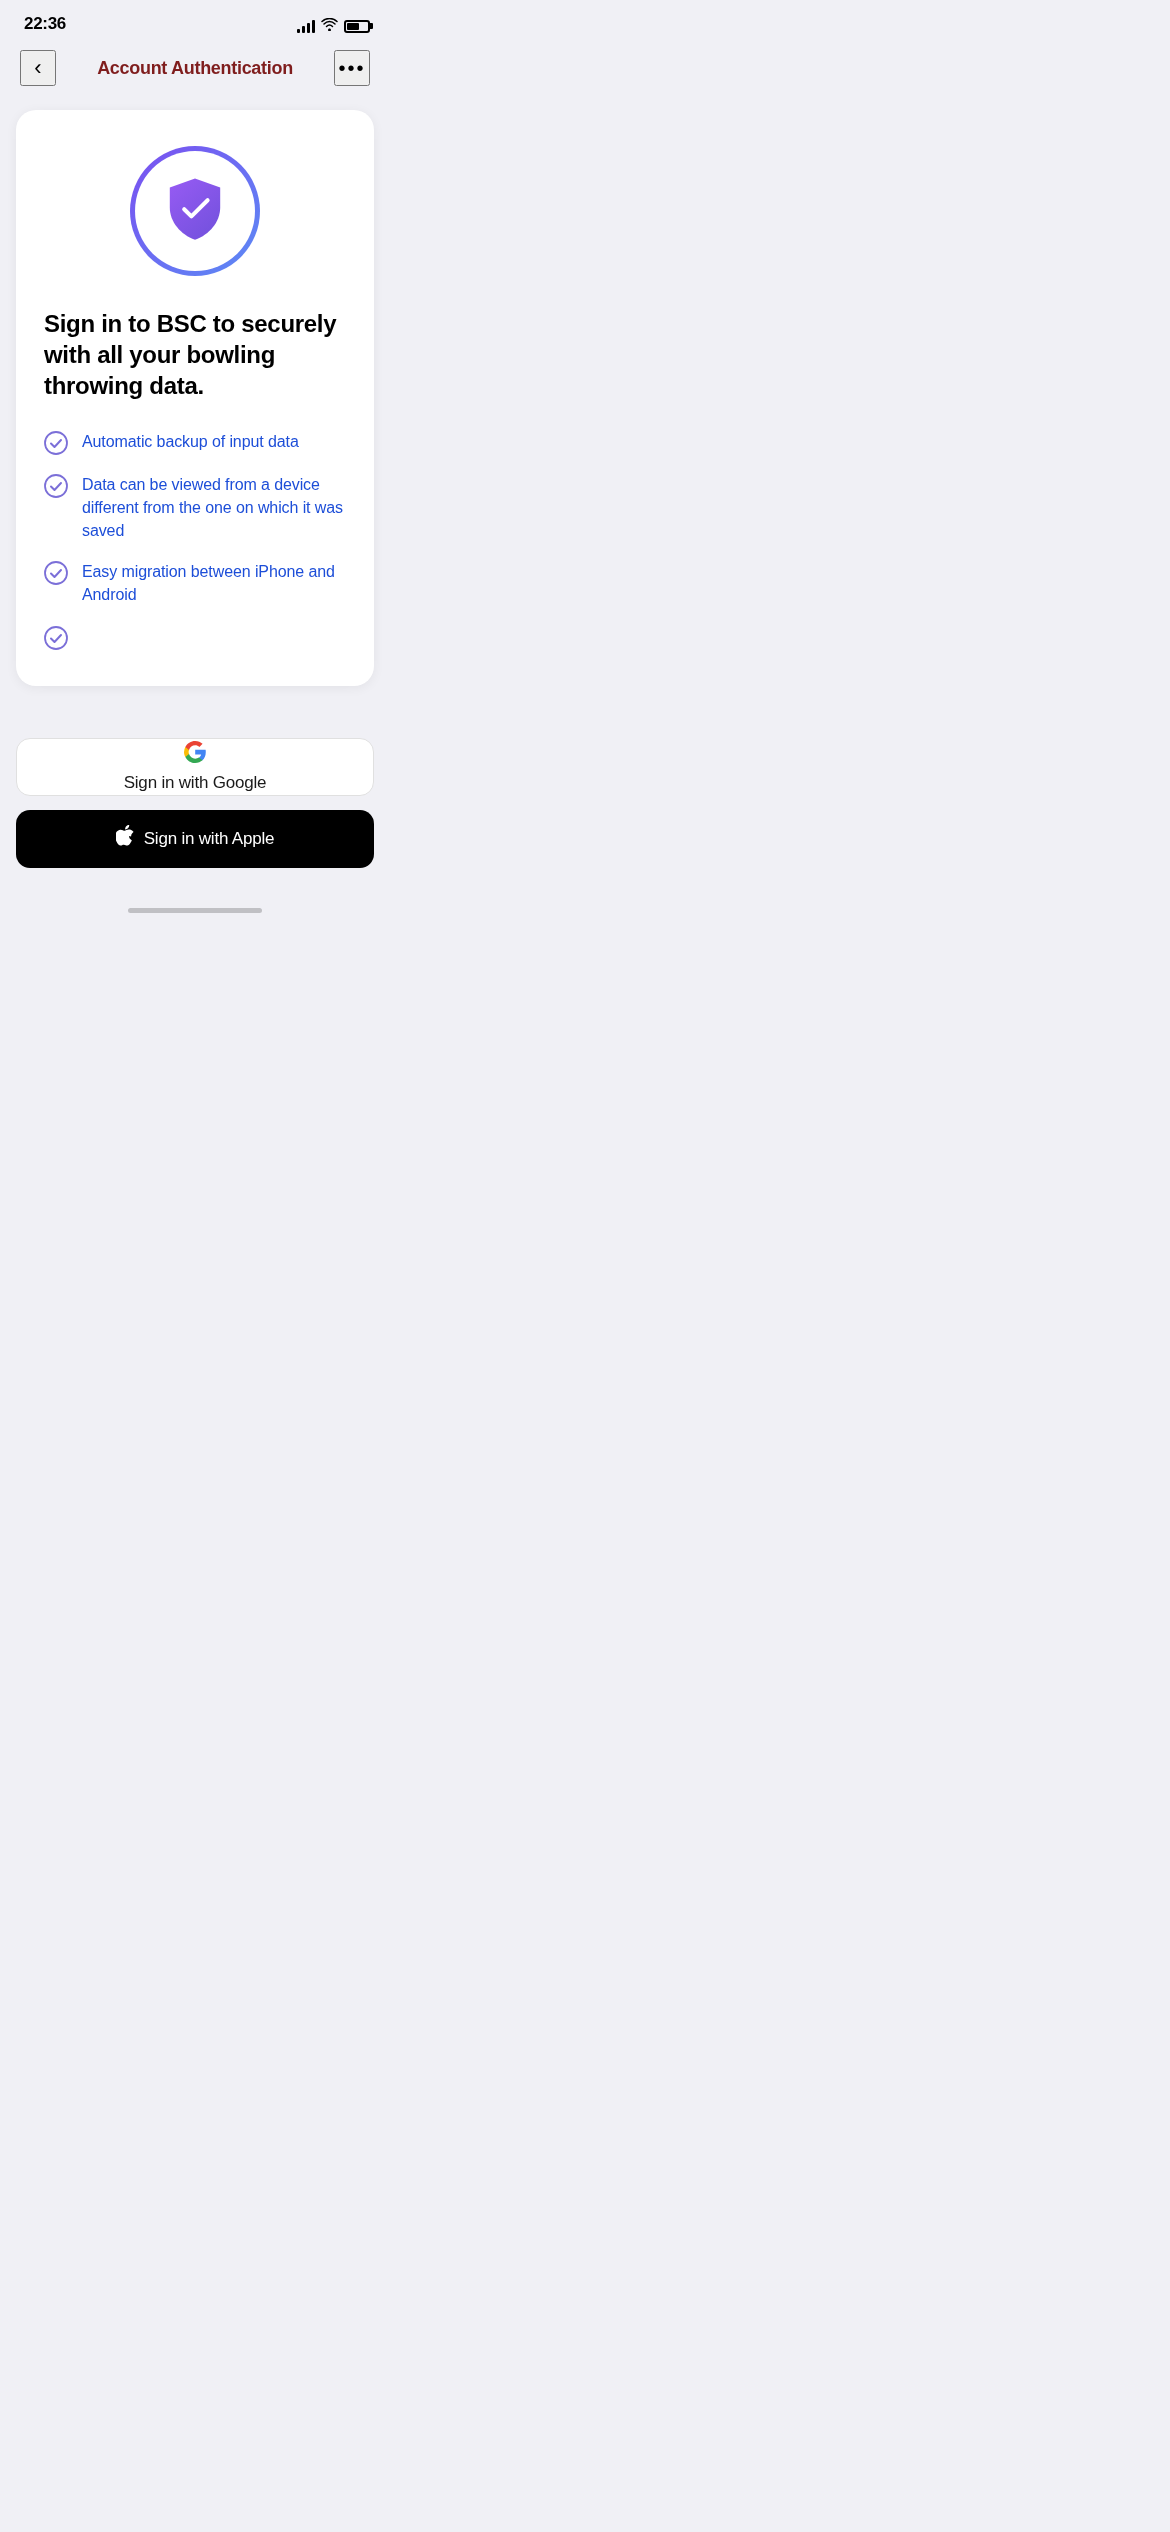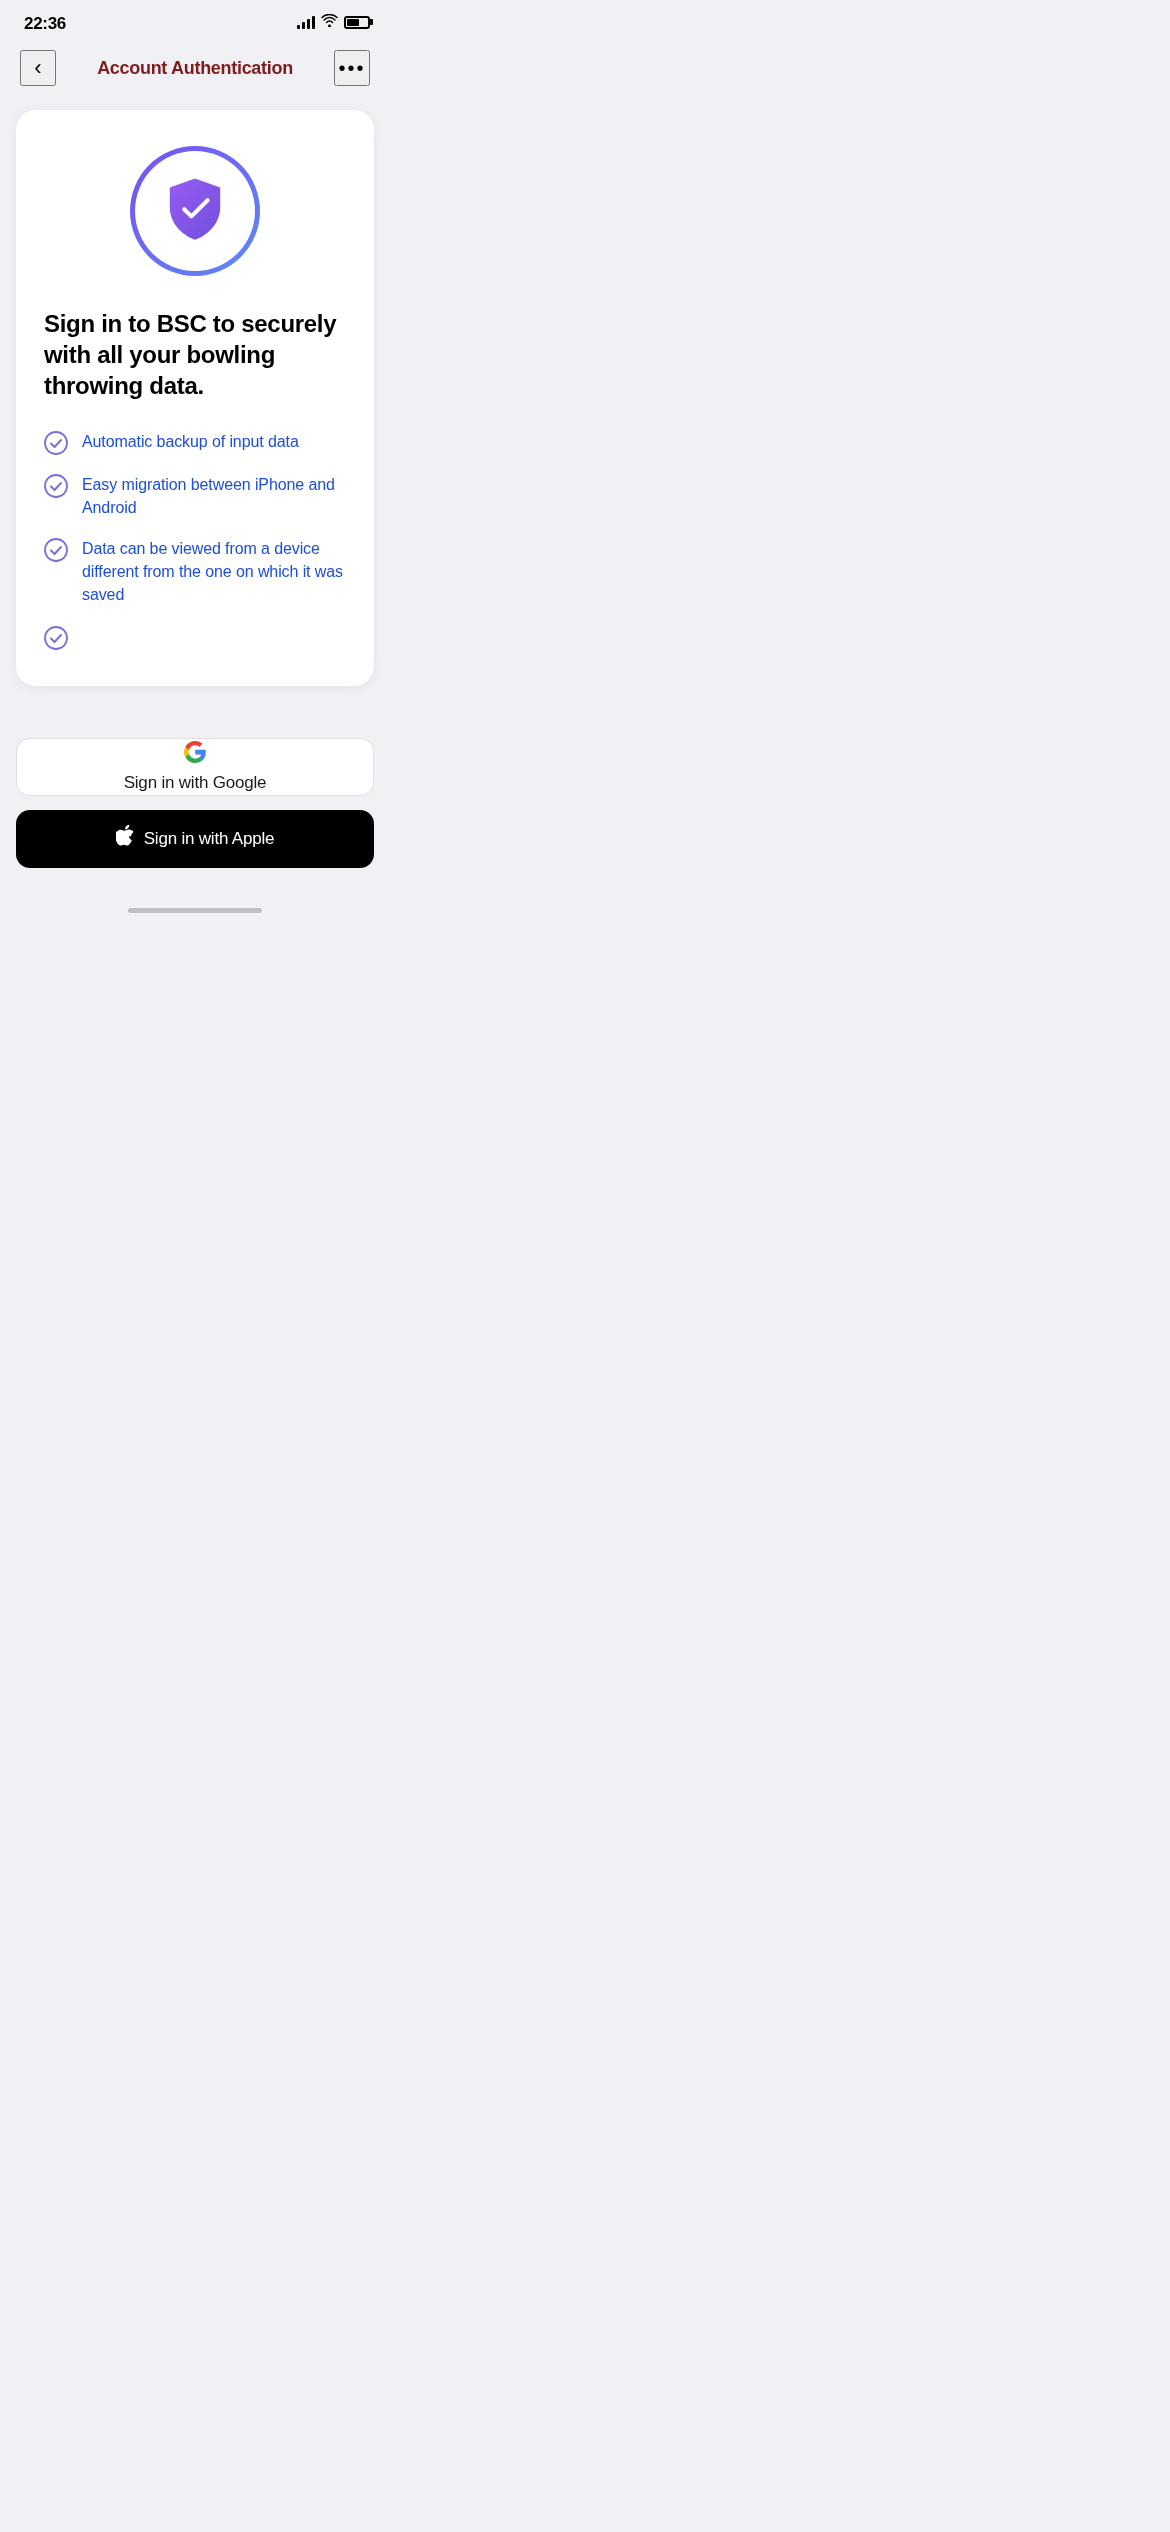--- a/index.html
+++ b/index.html
@@ -15,21 +15,21 @@
       min-height: 844px;
       background-color: #f0f0f5;
       font-family: -apple-system, BlinkMacSystemFont, 'SF Pro Display', 'Helvetica Neue', sans-serif;
       overflow-x: hidden;
     }
 
     
     .status-bar {
       display: flex;
       justify-content: space-between;
-      align-items: flex-start;
+      align-items: flex-end;
       padding: 14px 20px 8px 24px;
       background-color: #f0f0f5;
     }
 
     .status-time {
       font-size: 17px;
       font-weight: 600;
       color: #000;
       letter-spacing: -0.3px;
     }
@@ -351,29 +351,29 @@
           <path d="M7 12.5L10.5 16L17 9" stroke="#7B6FD8" stroke-width="2" stroke-linecap="round" stroke-linejoin="round"></path>
         </svg>
         <span class="feature-text">Automatic backup of input data</span>
       </div>
 
       <div class="feature-item">
         <svg class="check-icon" viewBox="0 0 24 24" fill="none">
           <circle cx="12" cy="12" r="11" stroke="#7B6FD8" stroke-width="1.8" fill="none"></circle>
           <path d="M7 12.5L10.5 16L17 9" stroke="#7B6FD8" stroke-width="2" stroke-linecap="round" stroke-linejoin="round"></path>
         </svg>
-        <span class="feature-text">Easy migration between iPhone and Android</span>
+        <span class="feature-text">Data can be viewed from a device different from the one on which it was saved</span>
       </div>
 
       <div class="feature-item">
         <svg class="check-icon" viewBox="0 0 24 24" fill="none">
           <circle cx="12" cy="12" r="11" stroke="#7B6FD8" stroke-width="1.8" fill="none"></circle>
           <path d="M7 12.5L10.5 16L17 9" stroke="#7B6FD8" stroke-width="2" stroke-linecap="round" stroke-linejoin="round"></path>
         </svg>
-        <span class="feature-text">Data can be viewed from a device different from the one on which it was saved</span>
+        <span class="feature-text">Easy migration between iPhone and Android</span>
       </div>
 
       <div class="feature-item">
         <svg class="check-icon" viewBox="0 0 24 24" fill="none">
           <circle cx="12" cy="12" r="11" stroke="#7B6FD8" stroke-width="1.8" fill="none"></circle>
           <path d="M7 12.5L10.5 16L17 9" stroke="#7B6FD8" stroke-width="2" stroke-linecap="round" stroke-linejoin="round"></path>
         </svg>
       </div>
 
     </div>

